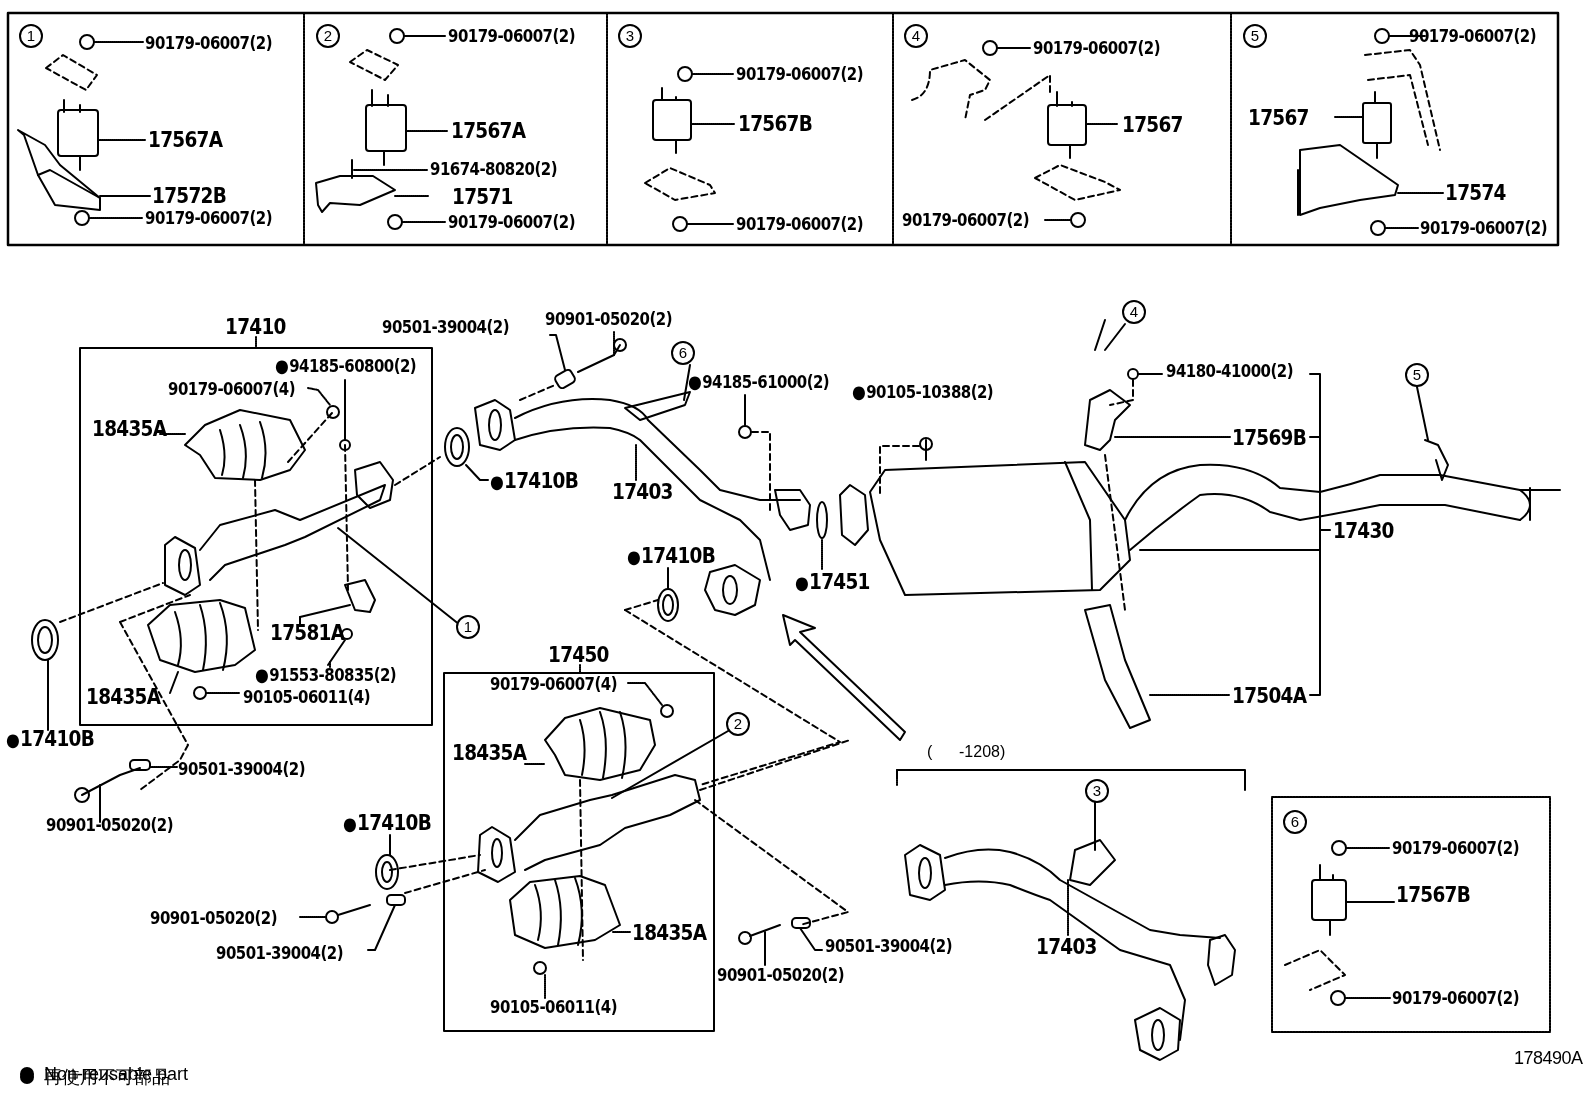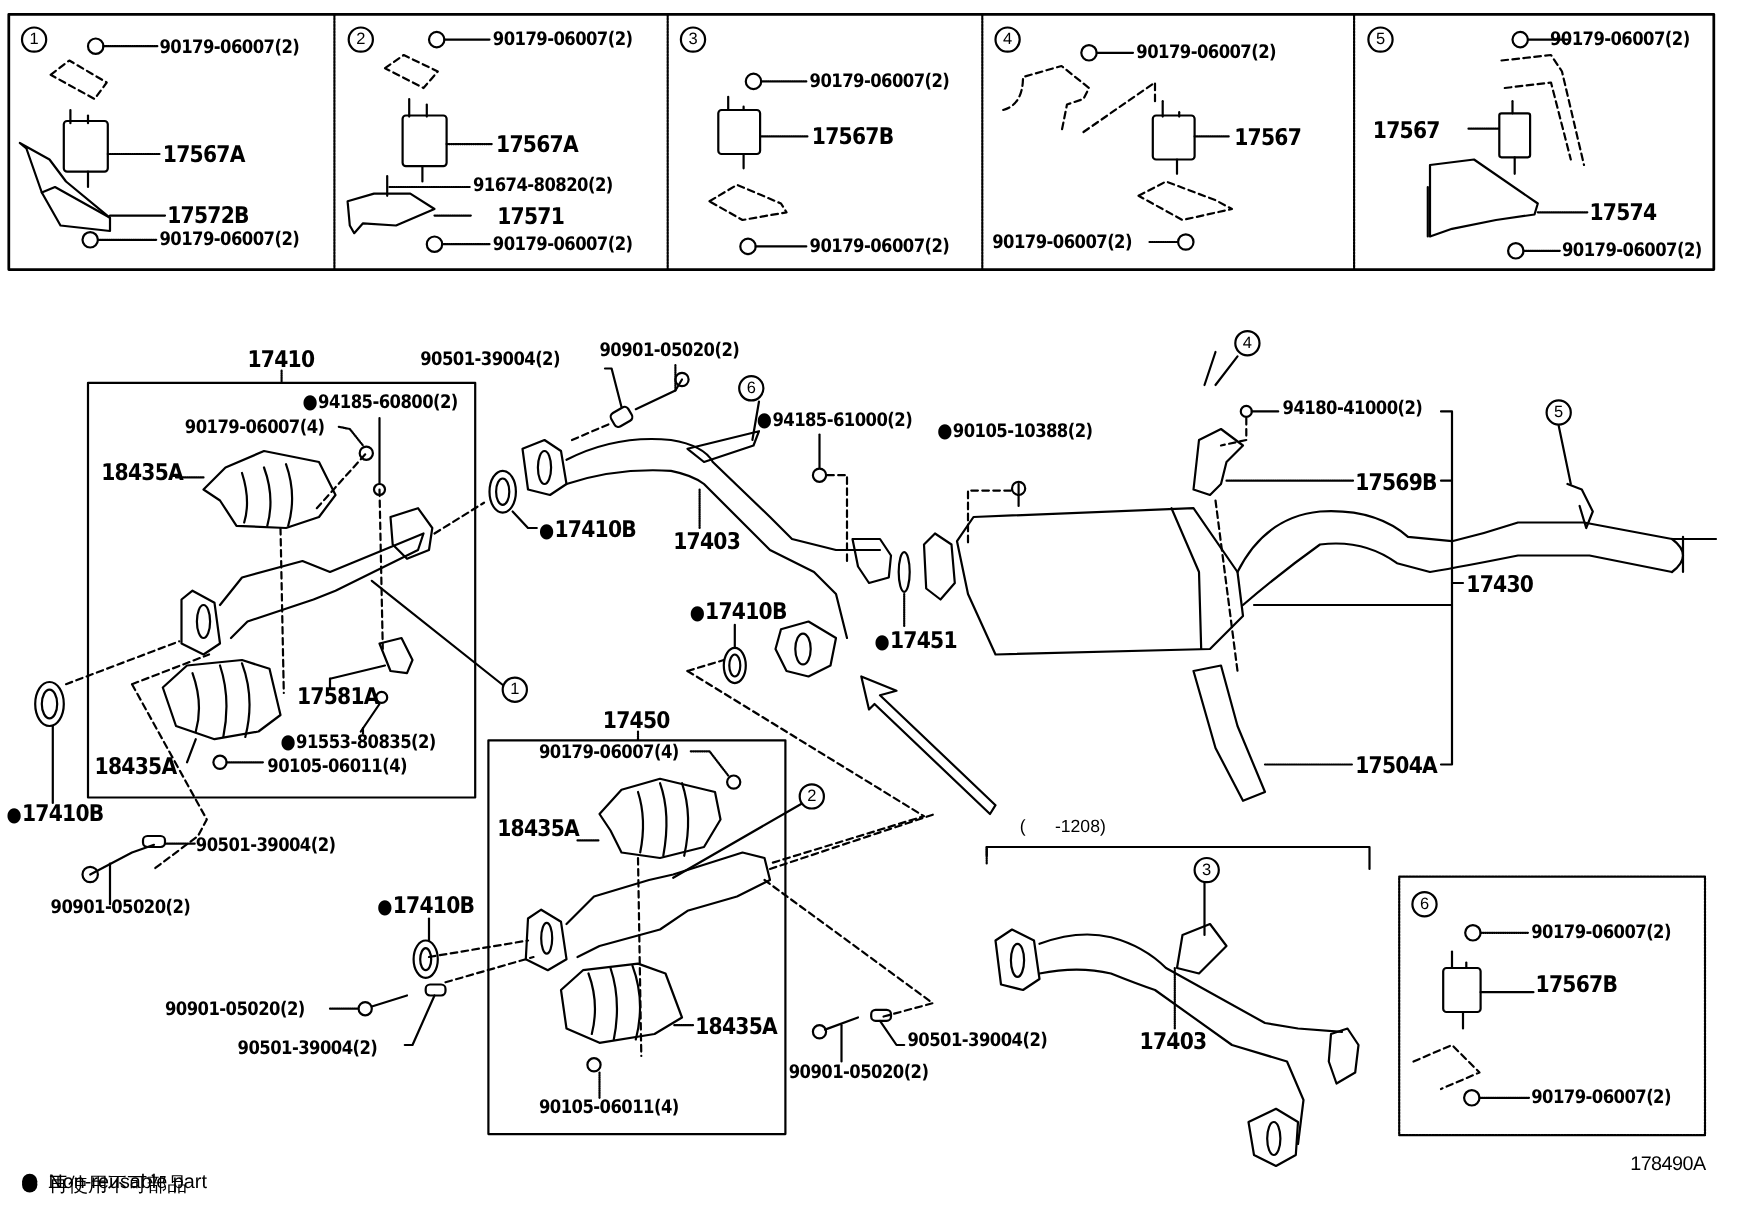--- a/index.html
+++ b/index.html
@@ -11,21 +11,21 @@
          font-size: 17px; line-height: 18px; white-space: nowrap; letter-spacing: -0.6px;
          transform: scaleX(0.88); transform-origin: left center; }
   .lbl.big { font-size: 21px; line-height: 22px; letter-spacing: -0.8px; }
   .dot::before { content: "●"; font-size: 18px; margin-right: 1px; }
   .circ { position: absolute; width: 24px; height: 24px; border: 2px solid #000;
           border-radius: 50%; box-sizing: border-box; text-align: center;
           font-family: "Liberation Sans", sans-serif; font-size: 15px; line-height: 20px; background:#fff;}
   .note { position: absolute; font-family: "Liberation Sans", sans-serif; font-size: 18px; line-height: 20px; white-space: nowrap; }
   .note .bullet { display:inline-block; width: 14px; height: 14px; border-radius:50%; background:#000; margin-right: 10px; vertical-align: -1px;}
   .range { position: absolute; font-family: "Liberation Sans", sans-serif; font-size: 16px; white-space: pre; margin-left: 30px; }
-  .code { position: absolute; font-family: "Liberation Sans", sans-serif; font-size: 18px; letter-spacing: -0.5px; }
+  .code { position: absolute; font-family: "Liberation Sans", sans-serif; font-size: 18px; letter-spacing: -0.5px; margin-left: 32px; }
 </style>
 </head>
 <body>
 
 <div id="stage">
 
   <svg class="drawing" width="1592" height="1099" viewBox="0 0 1592 1099" fill="none" stroke="#000" stroke-width="2" stroke-linecap="round" stroke-linejoin="round">
 
     <g>
       <rect x="8" y="13" width="1550" height="232" stroke-width="2.5"></rect>

